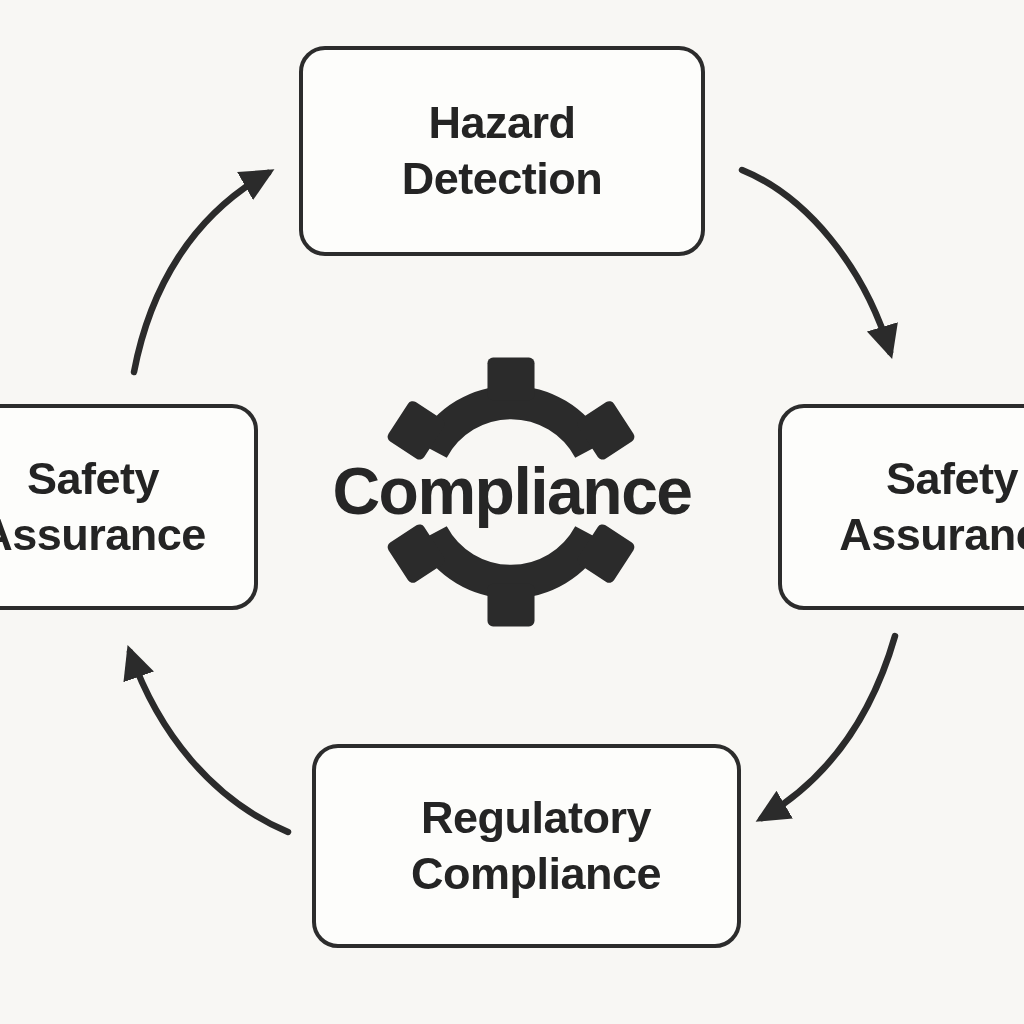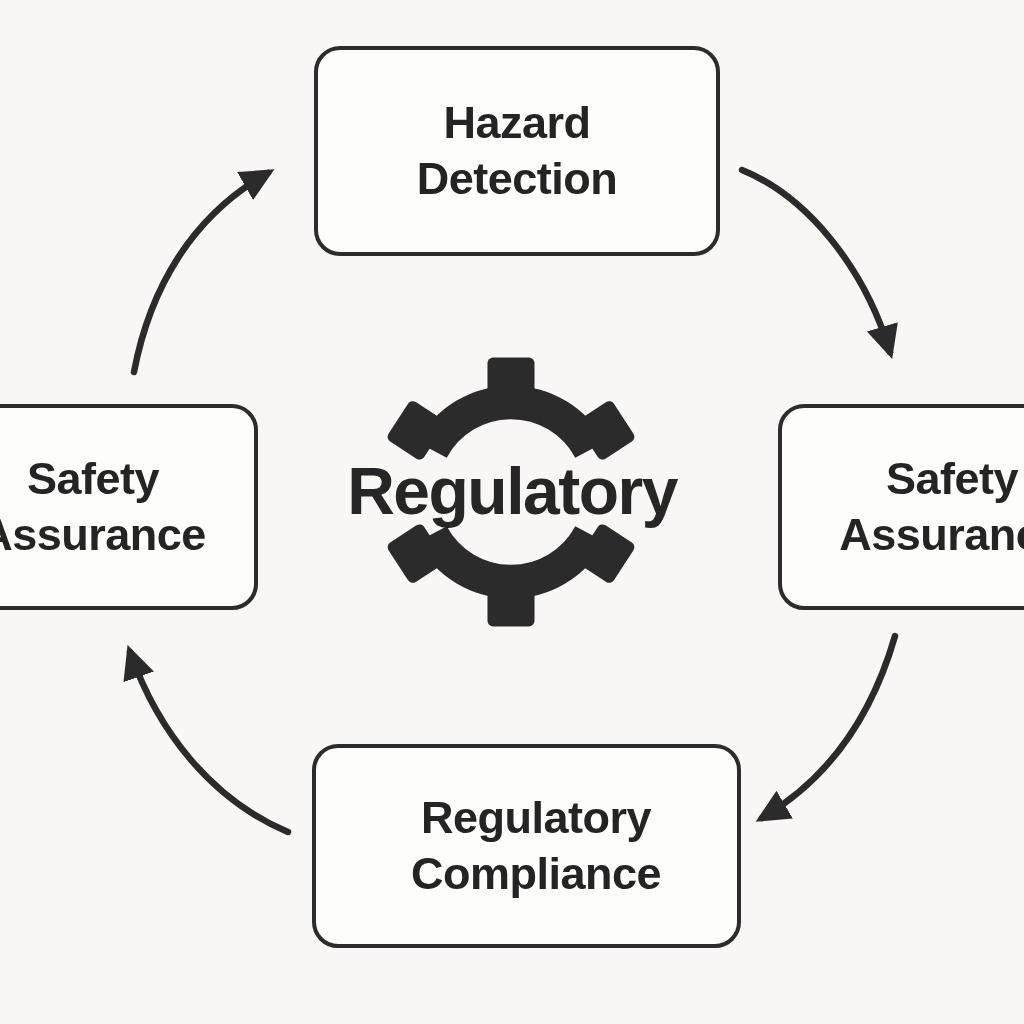--- a/index.html
+++ b/index.html
@@ -33,21 +33,21 @@
     font-weight: 700;
     font-size: 45px;
     line-height: 1.25;
     letter-spacing: -0.5px;
     color: #242424;
   }
   .node .node-label {
     display: block;
     max-width: 320px;
   }
-  .node-top    { left: 314px; top: 46px;  width: 398px; height: 202px; }
+  .node-top    { left: 299px; top: 46px;  width: 398px; height: 202px; }
   .node-right  { left: 778px; top: 404px; width: 340px; height: 198px; }
   .node-bottom { left: 312px; top: 744px; width: 402px; height: 196px; padding-left: 19px; }
   .node-left   { left: -72px; top: 404px; width: 322px; height: 198px; }
   .node-left .node-label, .node-right .node-label { max-width: 260px; }
   .center-label {
     position: absolute;
     z-index: 3;
     left: 50%;
     top: 491px;
     transform: translate(-50%, -50%);
@@ -100,13 +100,13 @@
 </div>
 
 <div class="node node-bottom">
   <span class="node-label">Regulatory Compliance</span>
 </div>
 
 <div class="node node-left">
   <span class="node-label">Safety Assurance</span>
 </div>
 
-<div class="center-label">Regulatory</div>
+<div class="center-label">Compliance</div>
 
 </body></html>

